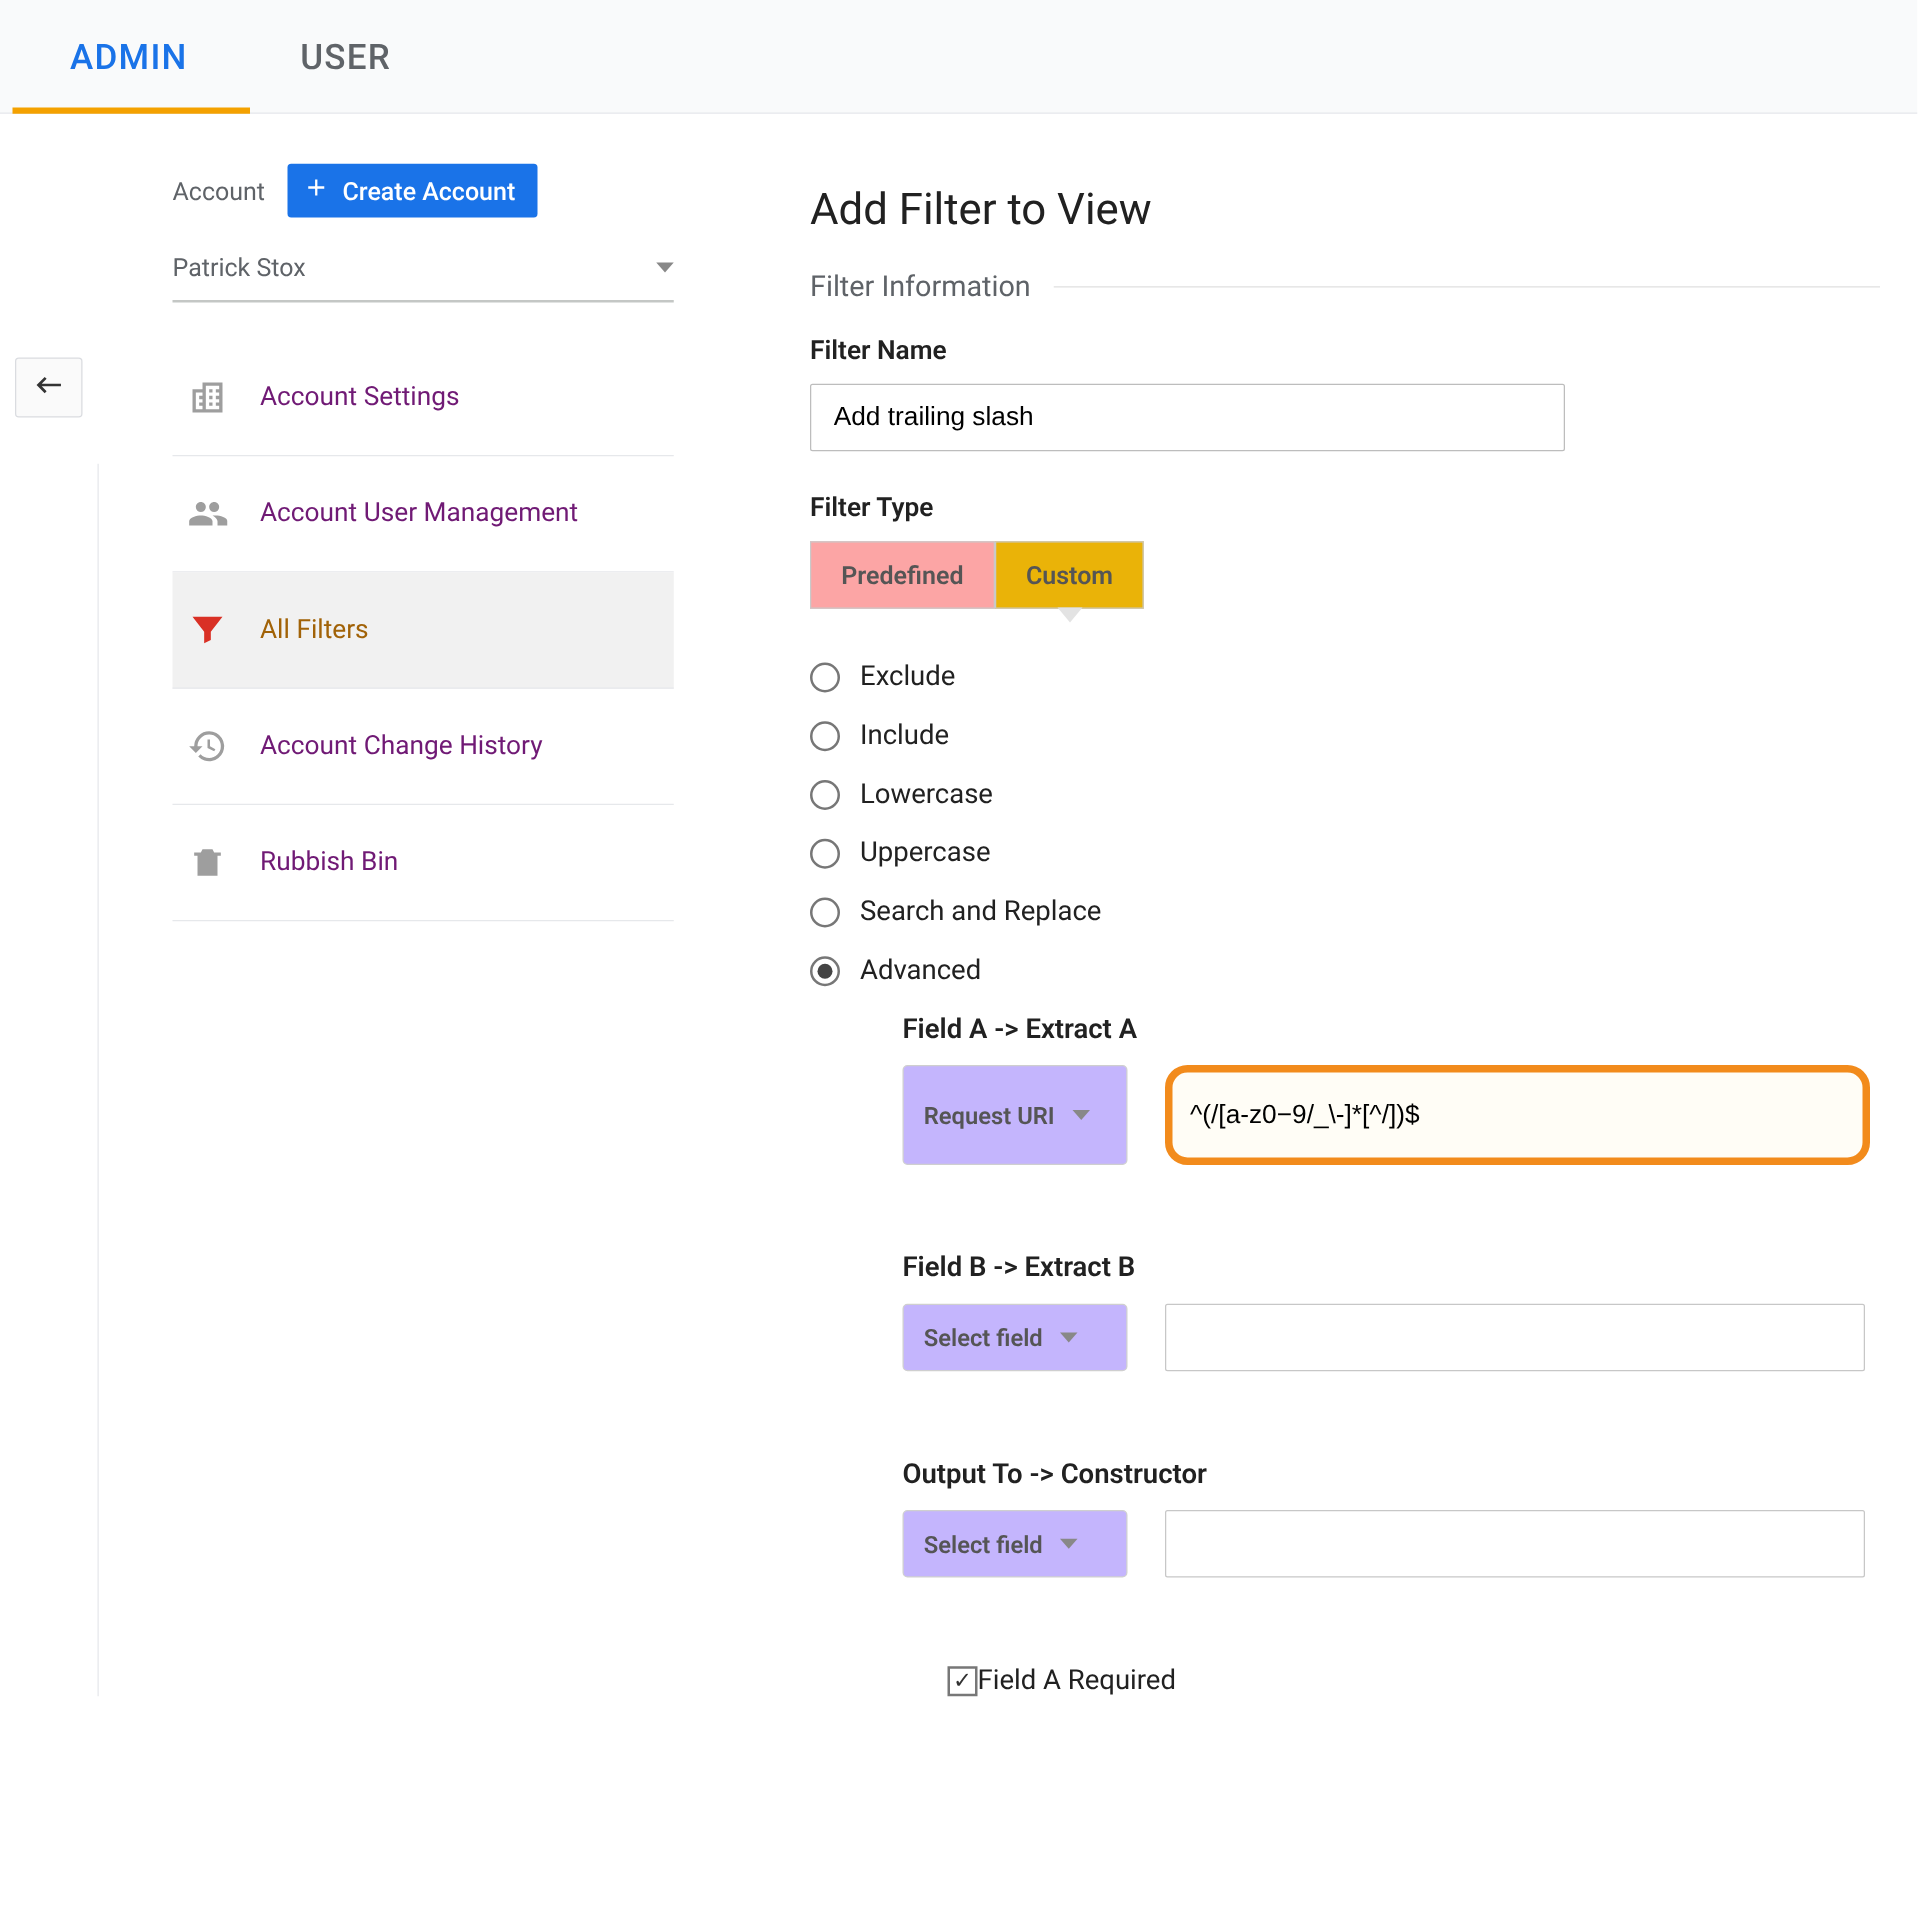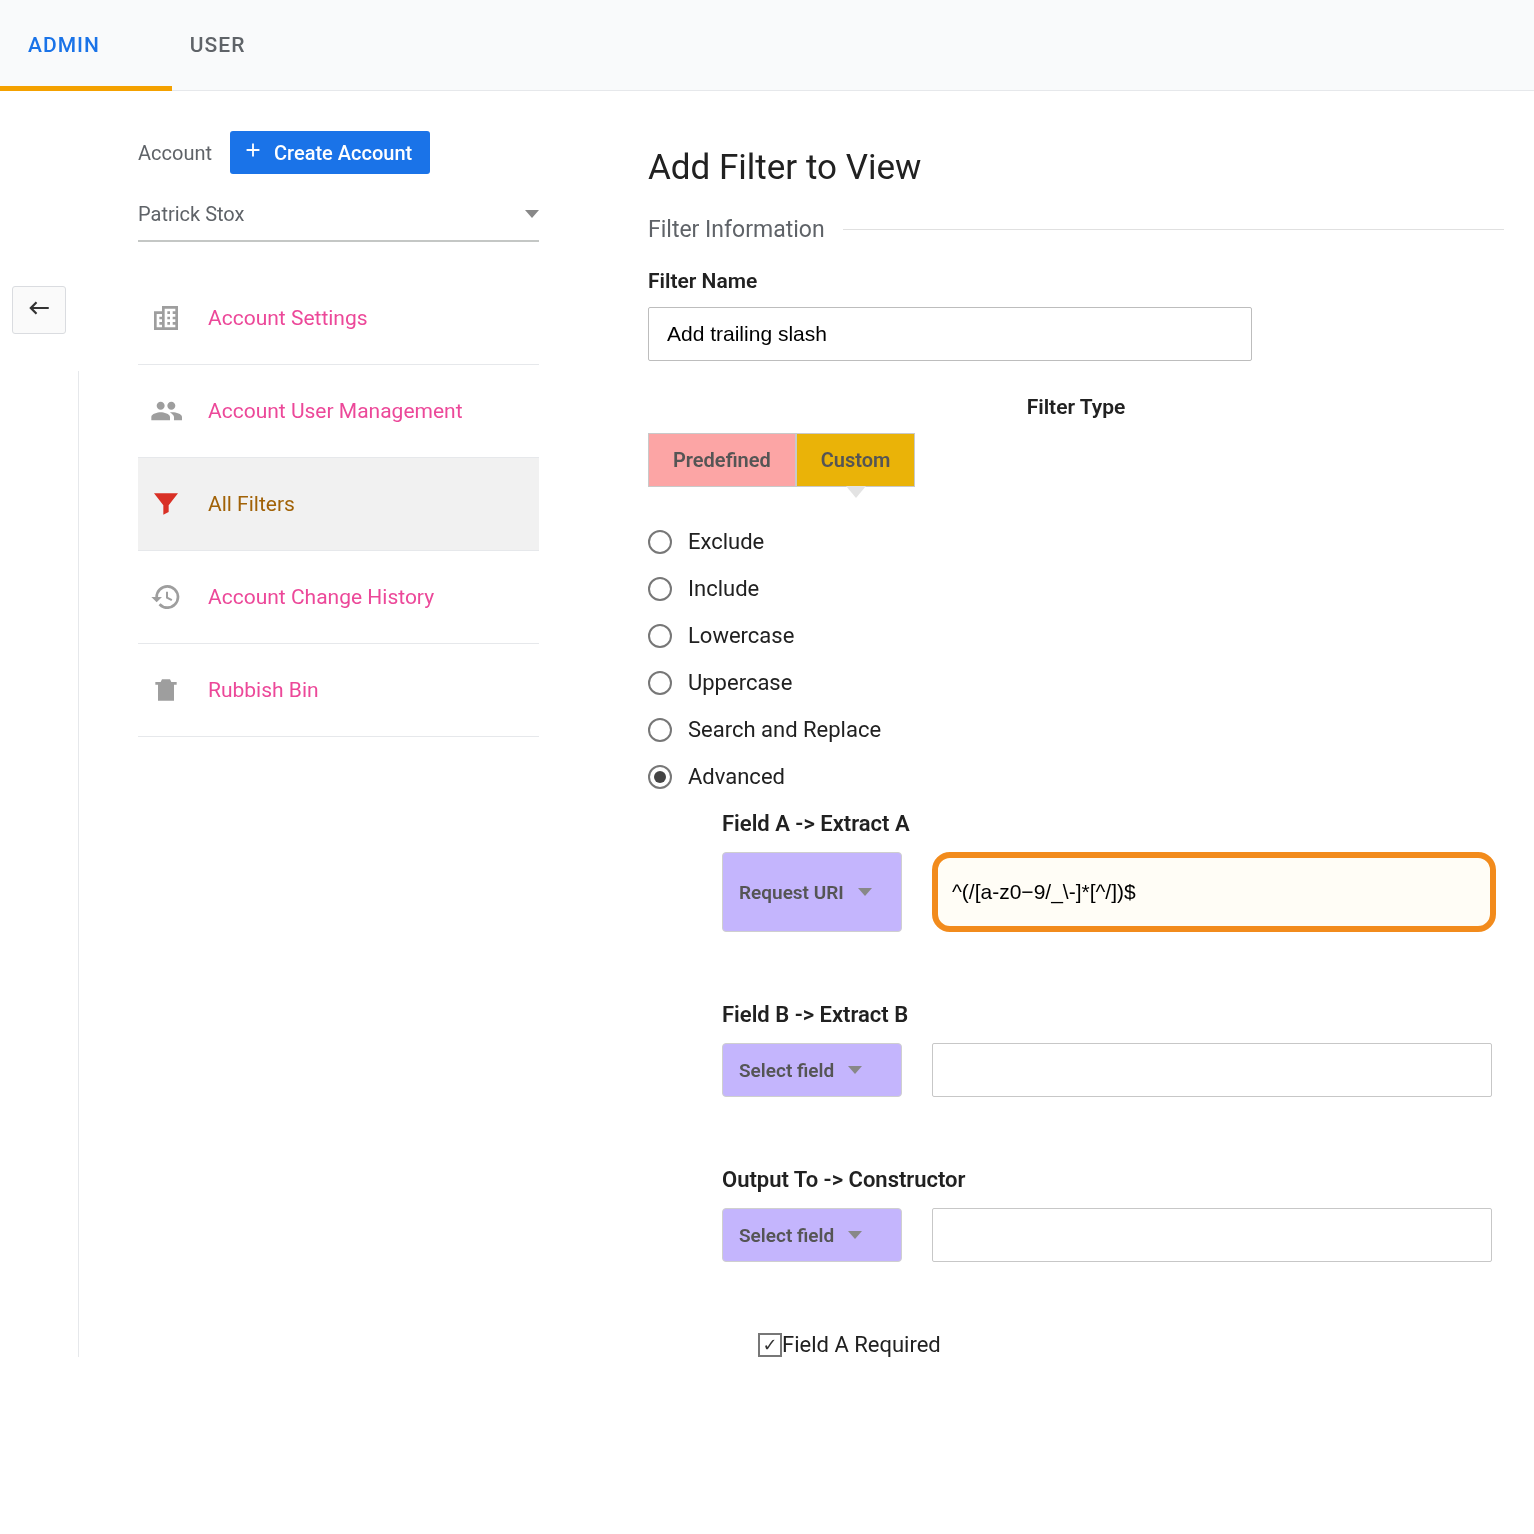--- a/index.html
+++ b/index.html
@@ -12,23 +12,23 @@
   }
   .root { width: 1534px; height: 1534px; }
 
   
   .top-tabs {
     height: 91px;
     background: #f9fafb;
     border-bottom: 1px solid #e6e8eb;
     display: flex;
     align-items: center;
-    padding-left: 28px;
+    padding-left: 56px;
     gap: 90px;
-    font-size: 21px;
+    font-size: 28px;
     letter-spacing: 1px;
     font-weight: 500;
   }
   .top-tab {
     color: #5f6368;
     height: 100%;
     display: flex;
     align-items: center;
     position: relative;
     cursor: pointer;
@@ -104,21 +104,21 @@
   }
 
   .nav-list { margin: 30px 28px 0 60px; }
   .nav-item {
     display: flex;
     align-items: center;
     gap: 24px;
     padding: 28px 10px;
     border-bottom: 1px solid #e6e8eb;
     font-size: 21px;
-    color: #ec4899;
+    color: #701a75;
     cursor: pointer;
   }
   .nav-item:first-child { border-top: 0; }
   .nav-item.active {
     background: #f1f1f1;
     color: #a16207;
   }
   .nav-item.active .nav-icon svg { fill: #d93025; }
   .nav-icon {
     width: 36px; height: 36px;
@@ -156,21 +156,21 @@
   .field-label { font-size: 21px; font-weight: 600; margin-bottom: 14px; }
   .text-input {
     width: 604px;
     border: 1px solid #bdbdbd;
     padding: 14px 18px;
     font-size: 21px;
     background: #fff;
     border-radius: 2px;
   }
 
-  .filter-type-row { margin-top: 34px; text-align: center; }
+  .filter-type-row { margin-top: 34px; }
   .seg-btns { display:flex; margin-top: 8px; }
   .seg-btn {
     border: 1px solid #c9c9c9;
     padding: 14px 24px;
     font-size: 20px;
     font-weight: 600;
     color: #555;
     background: #fca5a5;
     cursor: pointer;
   }

